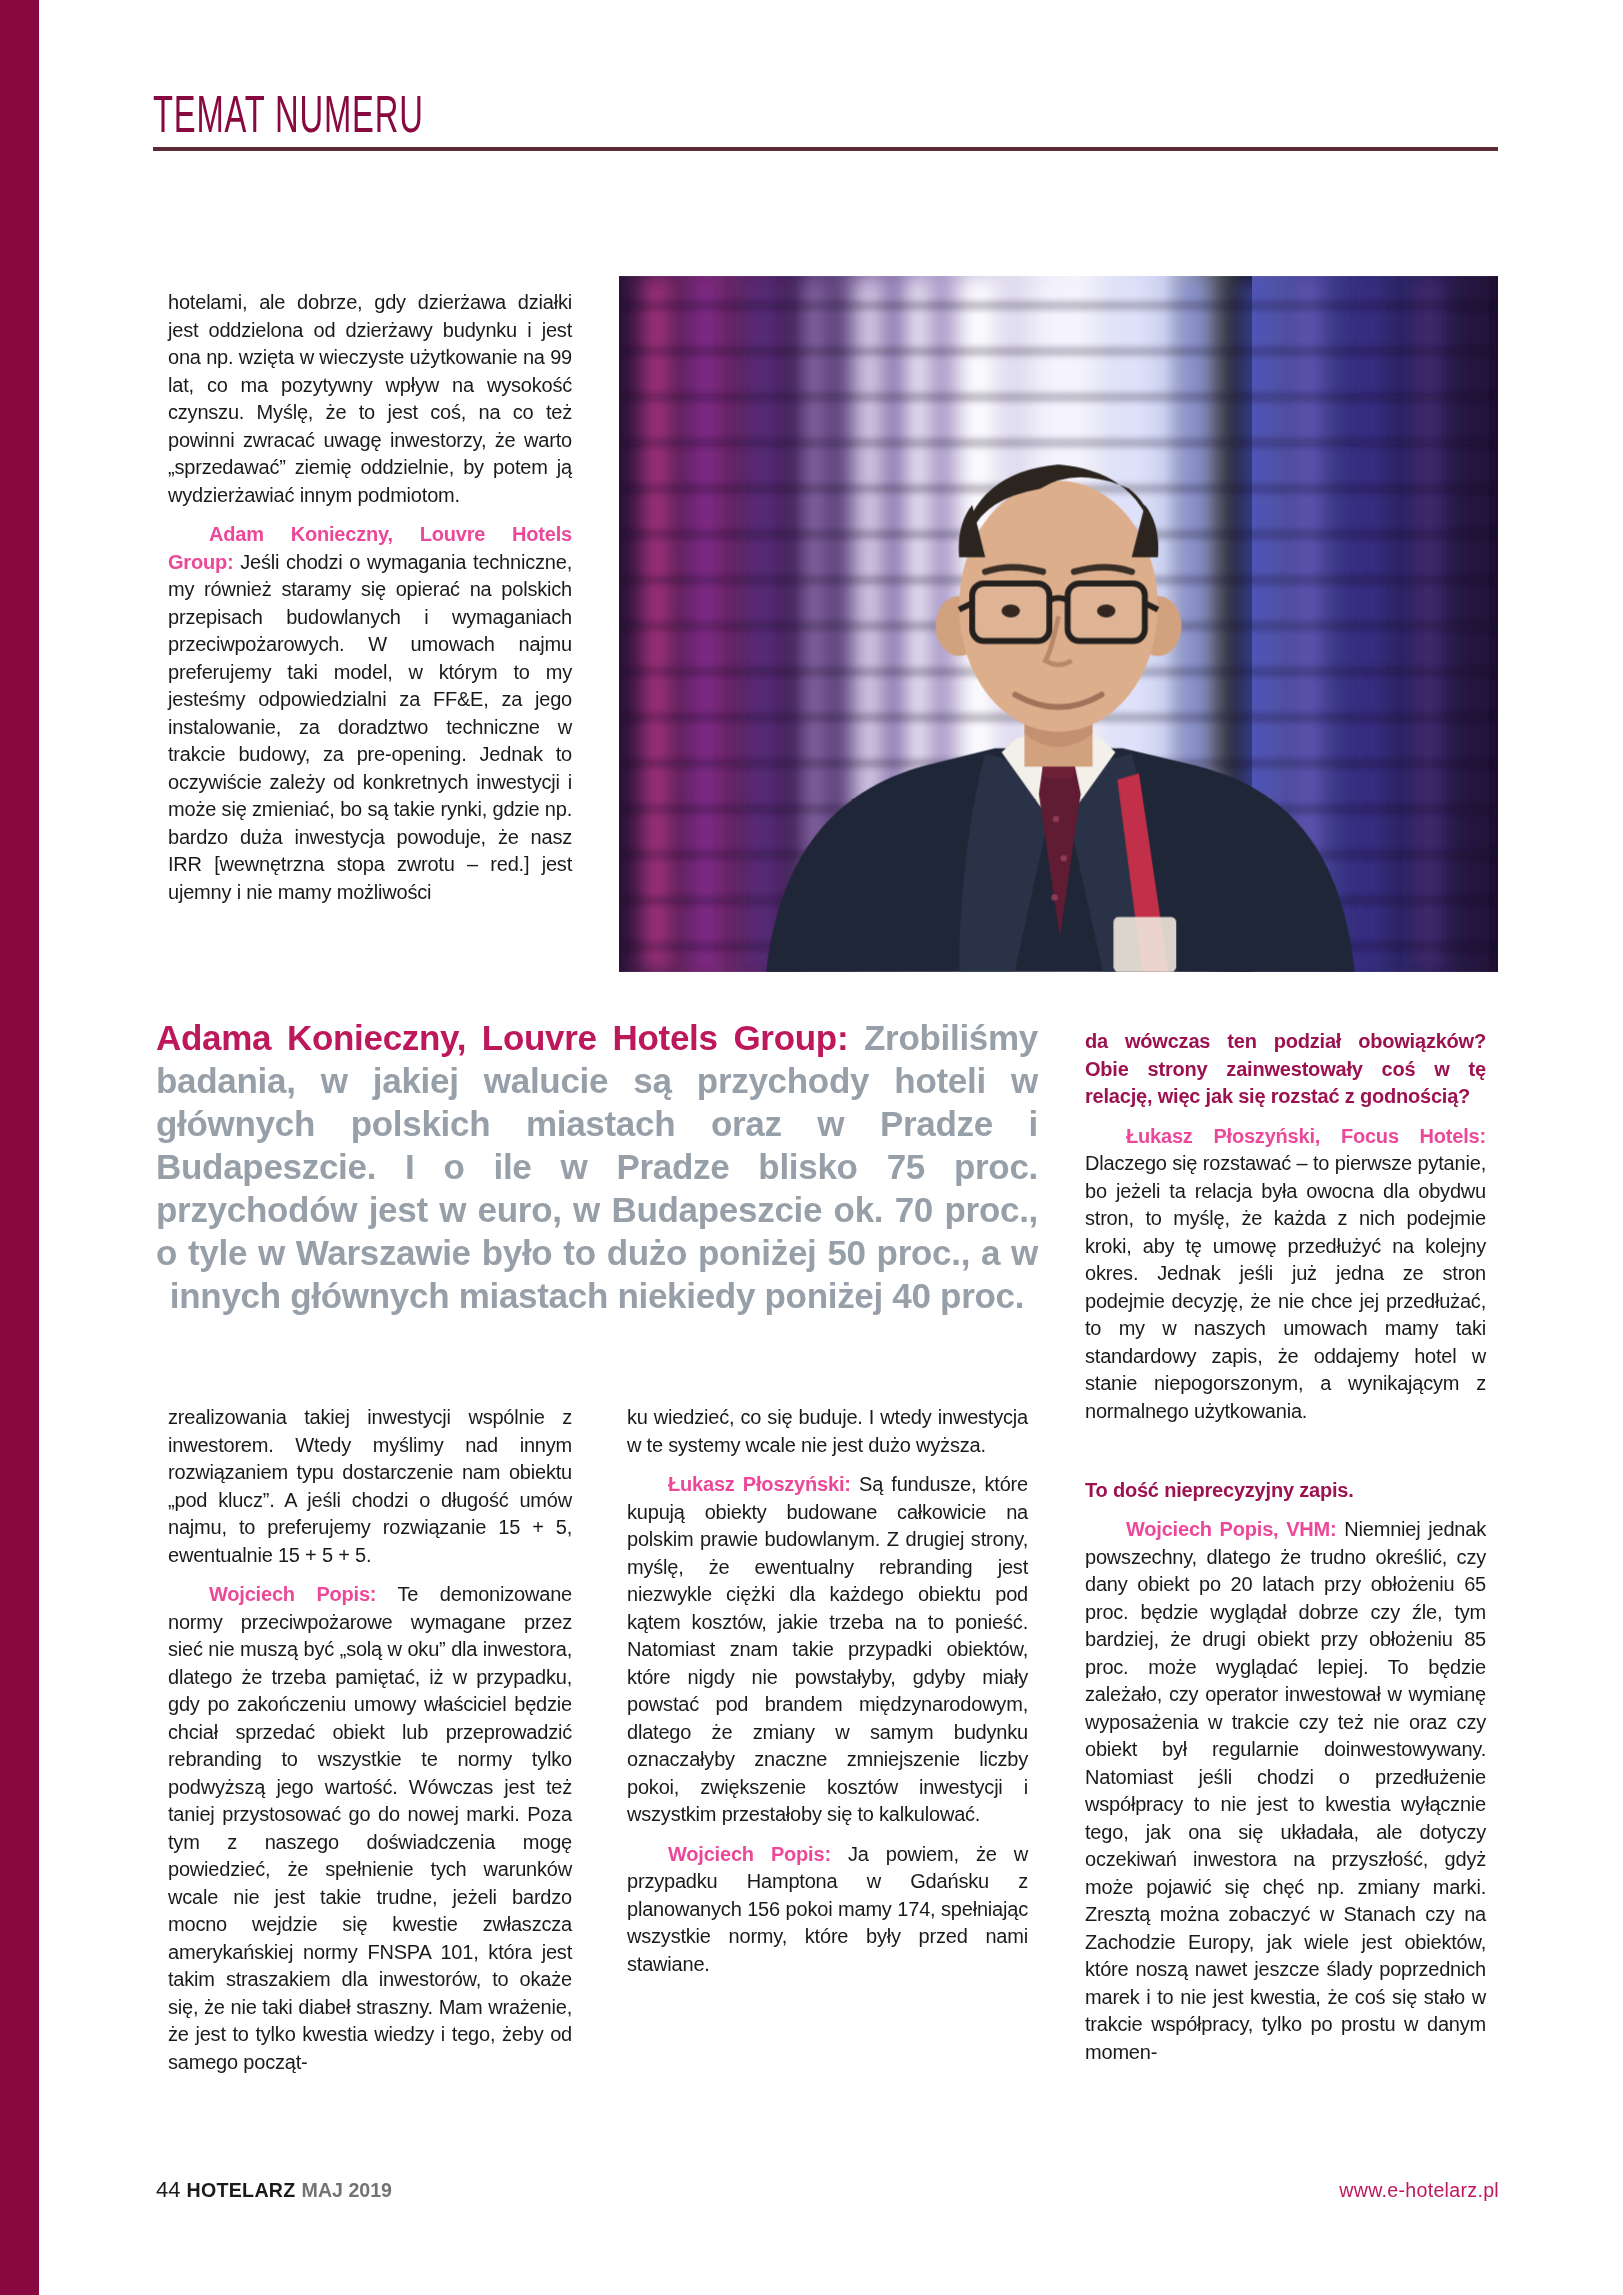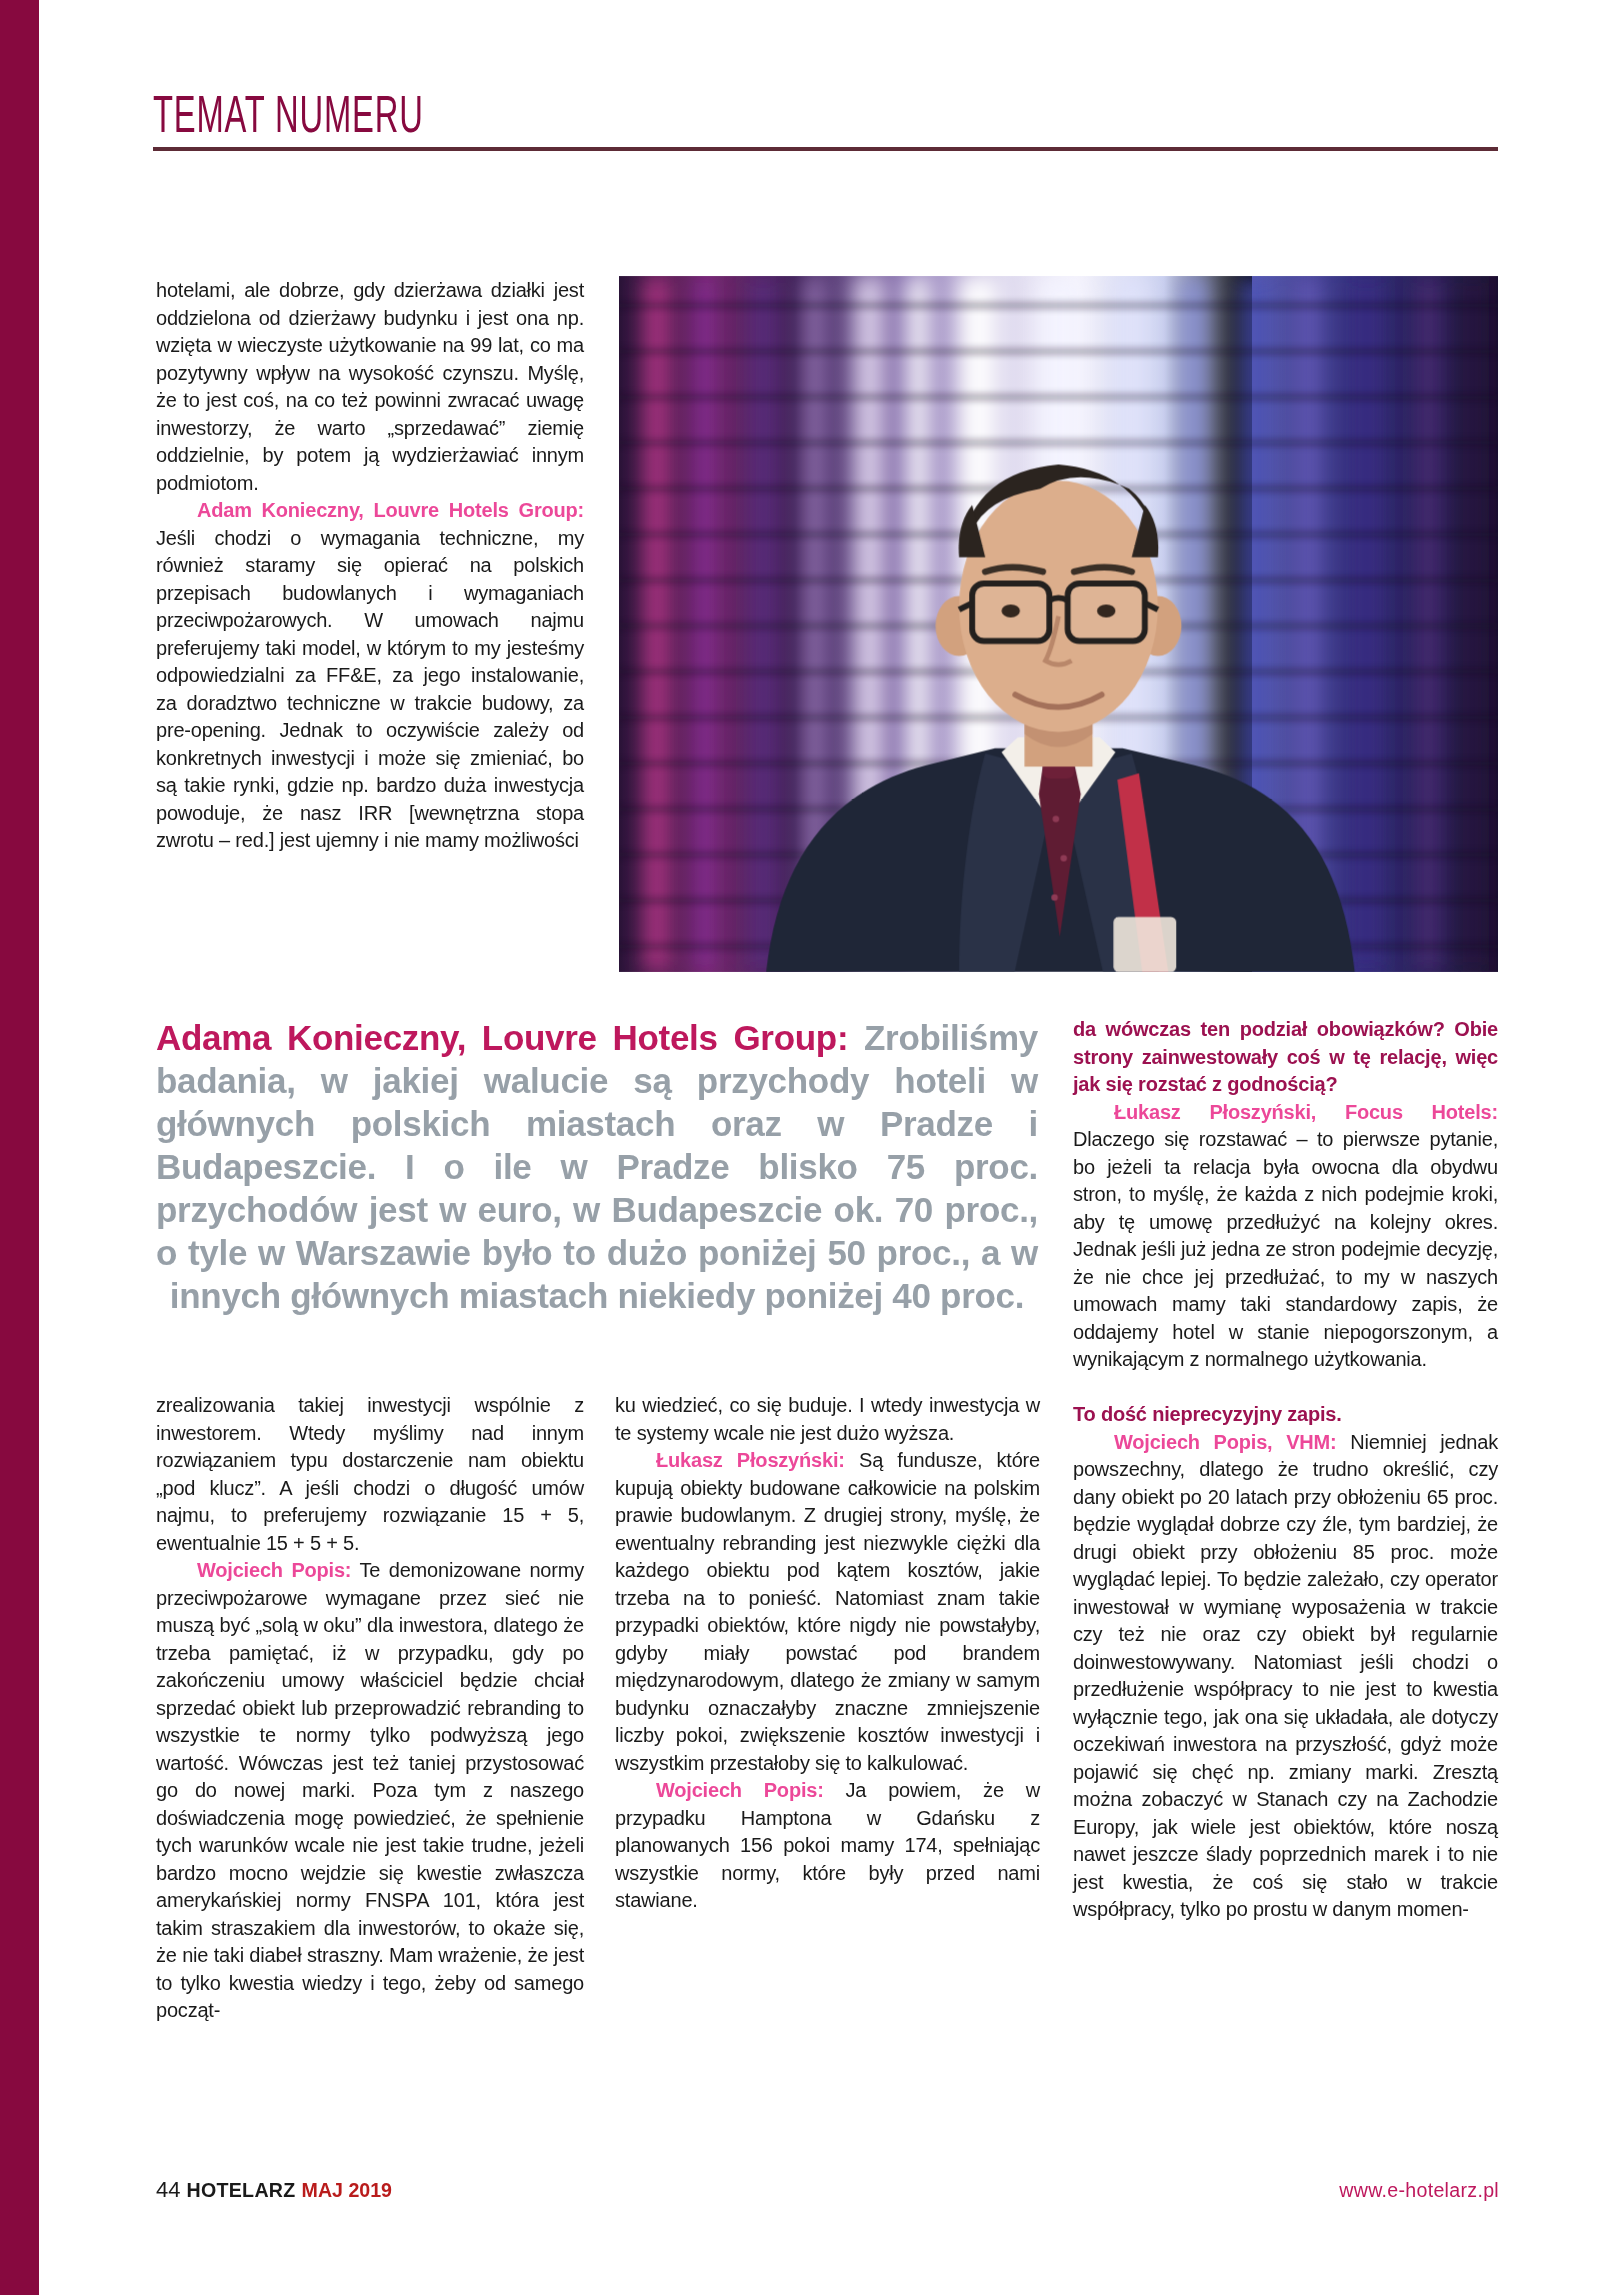--- a/index.html
+++ b/index.html
@@ -5,21 +5,21 @@
   html,body{margin:0;padding:0;background:#ffffff;}
   .page{position:relative;width:1623px;height:2295px;background:#ffffff;overflow:hidden;
         font-family:"Liberation Sans", sans-serif;color:#1a1a1a;padding-left:36px;}
   .edge-bar{position:absolute;left:0;top:0;width:39px;height:2295px;background:#87093f;}
   .masthead{position:absolute;left:153px;top:84px;font-size:52px;line-height:60px;
             color:#87093f;transform:scaleX(0.63);transform-origin:left top;
             letter-spacing:1.3px;white-space:nowrap;font-weight:400;}
   .head-rule{position:absolute;left:153px;top:147px;width:1345px;height:3.9px;background:#5d2b36;}
 
   .bodytext{font-size:20px;line-height:27.5px;letter-spacing:-0.2px;text-align:justify;}
-  .bodytext p{margin:0;}
+  .bodytext p{margin:12px;}
   .indent{text-indent:41px;}
   .speaker{font-weight:700;color:#ec4899;}
   .maroon-bold{font-weight:700;color:#9c1150;}
 
   .col-left{position:absolute;left:156px;top:277px;width:428px;}
   .photo-box{position:absolute;left:619px;top:276px;width:879px;height:696px;overflow:hidden;}
 
   .pull-quote{position:absolute;left:156px;top:1016px;width:882px;
               font-size:35px;line-height:43px;font-weight:700;letter-spacing:-0.3px;
               text-align:justify;text-align-last:center;color:#97a0a8;}
@@ -28,21 +28,21 @@
   .col-right{position:absolute;left:1073px;top:1016px;width:425px;}
   .col-b1{position:absolute;left:156px;top:1392px;width:428px;}
   .col-b2{position:absolute;left:615px;top:1392px;width:425px;}
   .gap{height:27.5px;}
 
   .footer{position:absolute;left:156px;top:2171px;width:1343px;display:flex;
           justify-content:space-between;align-items:baseline;font-size:19.6px;}
   .footer-left{display:flex;align-items:baseline;gap:6px;}
   .page-num{font-size:22px;font-weight:400;}
   .mag-name{font-weight:700;letter-spacing:0.3px;}
-  .mag-issue{font-weight:700;color:#b91c1c;margin-top:8px;}
+  .mag-issue{font-weight:700;color:#737373;margin-top:8px;}
   .site{color:#be185d;letter-spacing:0.3px;}
 </style>
 </head>
 <body>
 
 <div class="page">
 
   <div class="edge-bar"></div>
 
   <div class="masthead">TEMAT NUMERU</div>

